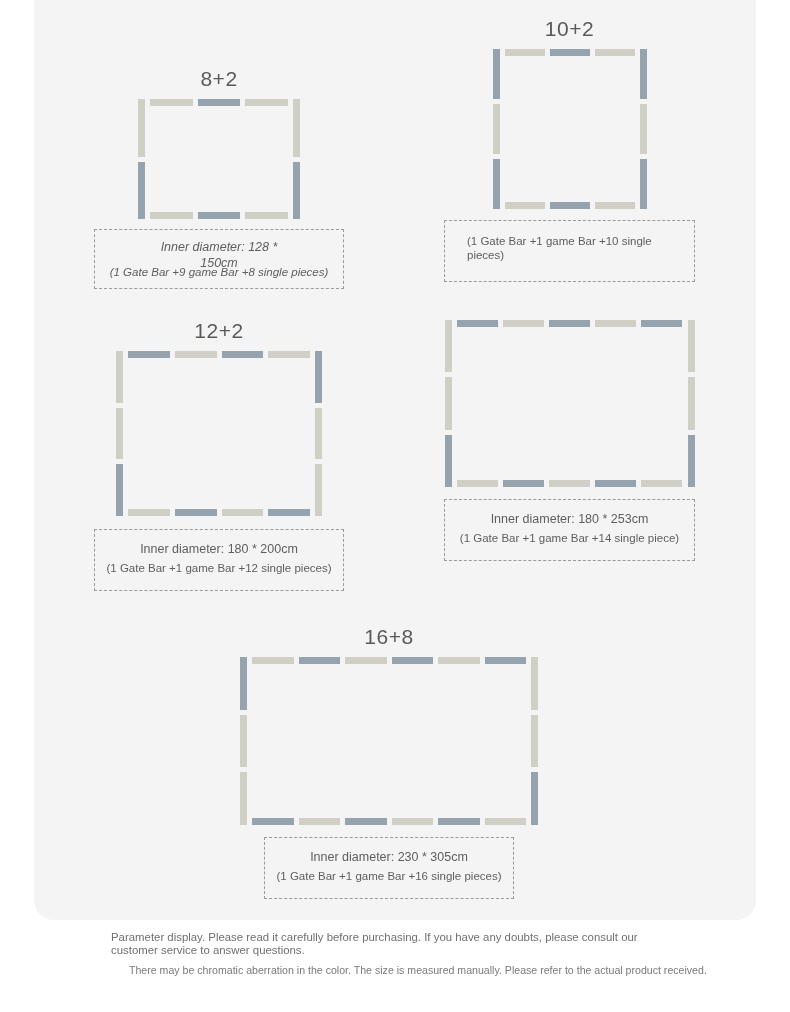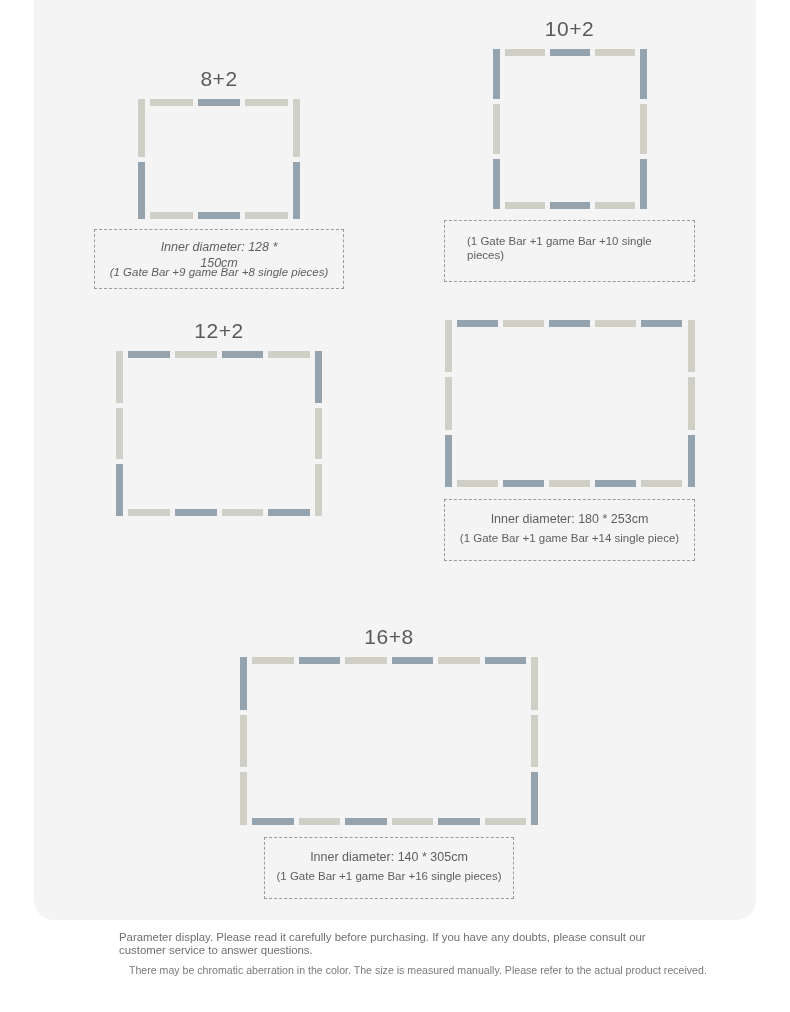--- a/index.html
+++ b/index.html
@@ -68,21 +68,21 @@
     line-height: 1.25;
     color: #5e5e5e;
     display: block;
     margin-top: 3px;
   }
 
   
   .footer { position: absolute; left: 0; top: 0; width: 100%; }
   .foot-p1 {
     position: absolute;
-    left: 119px;
+    left: 111px;
     top: 931px;
     width: 570px;
     font-size: 11.4px;
     line-height: 1.12;
     color: #6f6f6f;
   }
   .foot-p2 {
     position: absolute;
     left: 129px;
     top: 964px;
@@ -151,20 +151,24 @@
         <div class="seg beige" style="top: 113.333px; height: 51.6667px; width: 7px; left: 199px;"></div>
         <div class="seg blue" style="left: 12px; width: 41.75px; height: 7px; top: 0px;"></div>
         <div class="seg beige" style="left: 58.75px; width: 41.75px; height: 7px; top: 0px;"></div>
         <div class="seg blue" style="left: 105.5px; width: 41.75px; height: 7px; top: 0px;"></div>
         <div class="seg beige" style="left: 152.25px; width: 41.75px; height: 7px; top: 0px;"></div>
         <div class="seg beige" style="left: 12px; width: 41.75px; height: 7px; top: 158px;"></div>
         <div class="seg blue" style="left: 58.75px; width: 41.75px; height: 7px; top: 158px;"></div>
         <div class="seg beige" style="left: 105.5px; width: 41.75px; height: 7px; top: 158px;"></div>
         <div class="seg blue" style="left: 152.25px; width: 41.75px; height: 7px; top: 158px;"></div>
       </div>
+    <div class="caption" style="margin-top:13px; width:250px; height:62px; padding-top:12px;">
+      <span class="cap-line1">Inner diameter: 180 * 200cm</span>
+      <span class="cap-line2">(1 Gate Bar +1 game Bar +12 single pieces)</span>
+    </div>
   </div>
 
   <div class="card" style="left:444px; top:320px; width:251px;">
     <div class="frame" id="frame-3" style="width:250px; height:167px;">
         <div class="seg beige" style="top: 0px; height: 52.3333px; width: 7px; left: 0px;"></div>
         <div class="seg beige" style="top: 57.3333px; height: 52.3333px; width: 7px; left: 0px;"></div>
         <div class="seg blue" style="top: 114.667px; height: 52.3333px; width: 7px; left: 0px;"></div>
         <div class="seg beige" style="top: 0px; height: 52.3333px; width: 7px; left: 243px;"></div>
         <div class="seg beige" style="top: 57.3333px; height: 52.3333px; width: 7px; left: 243px;"></div>
         <div class="seg blue" style="top: 114.667px; height: 52.3333px; width: 7px; left: 243px;"></div>
@@ -201,21 +205,21 @@
         <div class="seg beige" style="left: 198px; width: 41.5px; height: 7px; top: 0px;"></div>
         <div class="seg blue" style="left: 244.5px; width: 41.5px; height: 7px; top: 0px;"></div>
         <div class="seg blue" style="left: 12px; width: 41.5px; height: 7px; top: 161px;"></div>
         <div class="seg beige" style="left: 58.5px; width: 41.5px; height: 7px; top: 161px;"></div>
         <div class="seg blue" style="left: 105px; width: 41.5px; height: 7px; top: 161px;"></div>
         <div class="seg beige" style="left: 151.5px; width: 41.5px; height: 7px; top: 161px;"></div>
         <div class="seg blue" style="left: 198px; width: 41.5px; height: 7px; top: 161px;"></div>
         <div class="seg beige" style="left: 244.5px; width: 41.5px; height: 7px; top: 161px;"></div>
       </div>
     <div class="caption" style="margin:12px auto 0 auto; width:250px; height:62px; padding-top:12px;">
-      <span class="cap-line1">Inner diameter: 140 * 305cm</span>
+      <span class="cap-line1">Inner diameter: 230 * 305cm</span>
       <span class="cap-line2">(1 Gate Bar +1 game Bar +16 single pieces)</span>
     </div>
   </div>
 
   <div class="footer">
     <div class="foot-p1">Parameter display. Please read it carefully before purchasing. If you have any doubts, please consult our customer service to answer questions.</div>
     <div class="foot-p2">There may be chromatic aberration in the color. The size is measured manually. Please refer to the actual product received.</div>
   </div>
 
 </div>

